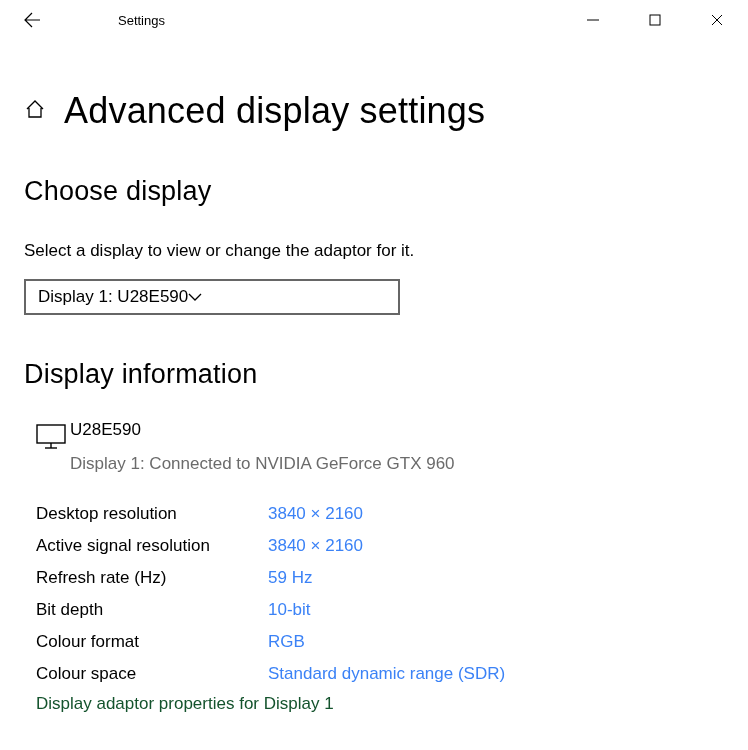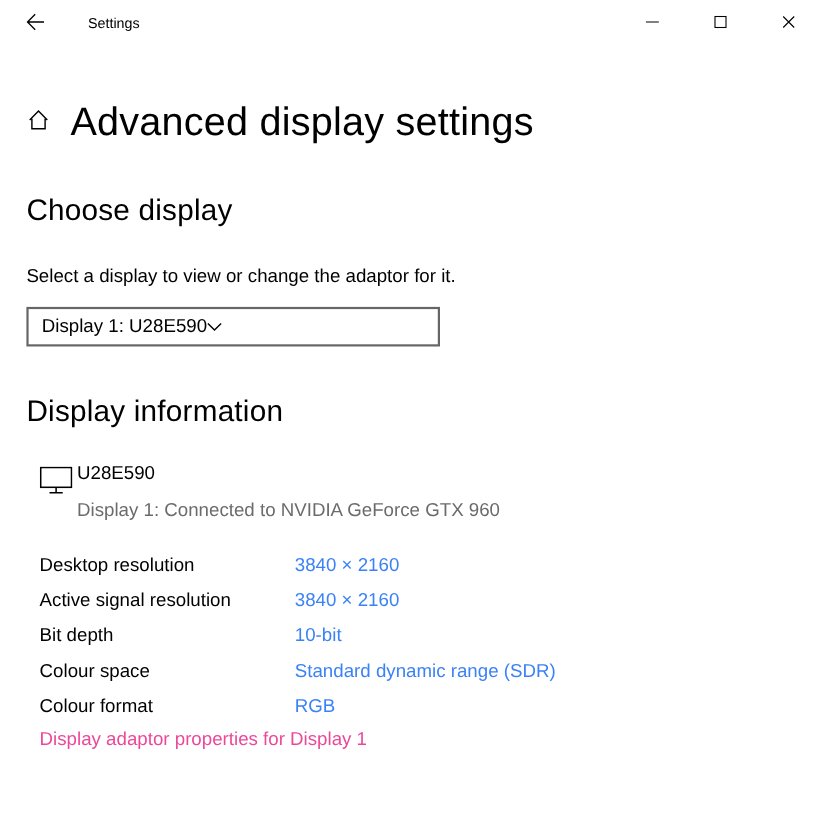--- a/index.html
+++ b/index.html
@@ -9,20 +9,21 @@
       width: 748px;
       height: 750px;
       overflow: hidden;
       color: #000;
     }
     .titlebar {
       height: 40px;
       display: flex;
       align-items: center;
       position: relative;
+      gap: 38px;
     }
     .back-btn {
       width: 40px; height: 40px;
       display: flex; align-items: center; justify-content: center;
       cursor: pointer;
       margin-left: 12px;
     }
     .title {
       font-size: 13px;
       margin-left: 28px;
@@ -77,21 +78,21 @@
     .display-name { font-size: 17px; }
     .display-sub { font-size: 17px; color: #6b6b6b; margin-top: 14px; }
     .info-table {
       margin-top: 24px; margin-left: 12px;
     }
     .info-row { display: flex; height: 32px; align-items: center; }
     .info-label { width: 232px; font-size: 17px; }
     .info-value { font-size: 17px; color: #3b82f6; }
     .link {
       font-size: 17px;
-      color: #ec4899;
+      color: #14532d;
       margin-top: 4px; margin-left: 12px;
       cursor: pointer;
       display: inline-block;
     }
   </style>
 </head>
 <body>
 
 <div class="titlebar">
   <div class="back-btn">
@@ -158,27 +159,31 @@
   <div class="info-table">
     <div class="info-row">
       <div class="info-label">Desktop resolution</div>
       <div class="info-value">3840 × 2160</div>
     </div>
     <div class="info-row">
       <div class="info-label">Active signal resolution</div>
       <div class="info-value">3840 × 2160</div>
     </div>
     <div class="info-row">
+      <div class="info-label">Refresh rate (Hz)</div>
+      <div class="info-value">59 Hz</div>
+    </div>
+    <div class="info-row">
       <div class="info-label">Bit depth</div>
       <div class="info-value">10-bit</div>
     </div>
     <div class="info-row">
+      <div class="info-label">Colour format</div>
+      <div class="info-value">RGB</div>
+    </div>
+    <div class="info-row">
       <div class="info-label">Colour space</div>
       <div class="info-value">Standard dynamic range (SDR)</div>
-    </div>
-    <div class="info-row">
-      <div class="info-label">Colour format</div>
-      <div class="info-value">RGB</div>
     </div>
   </div>
 
   <div class="link">Display adaptor properties for Display 1</div>
 </div>
 
 </body></html>

